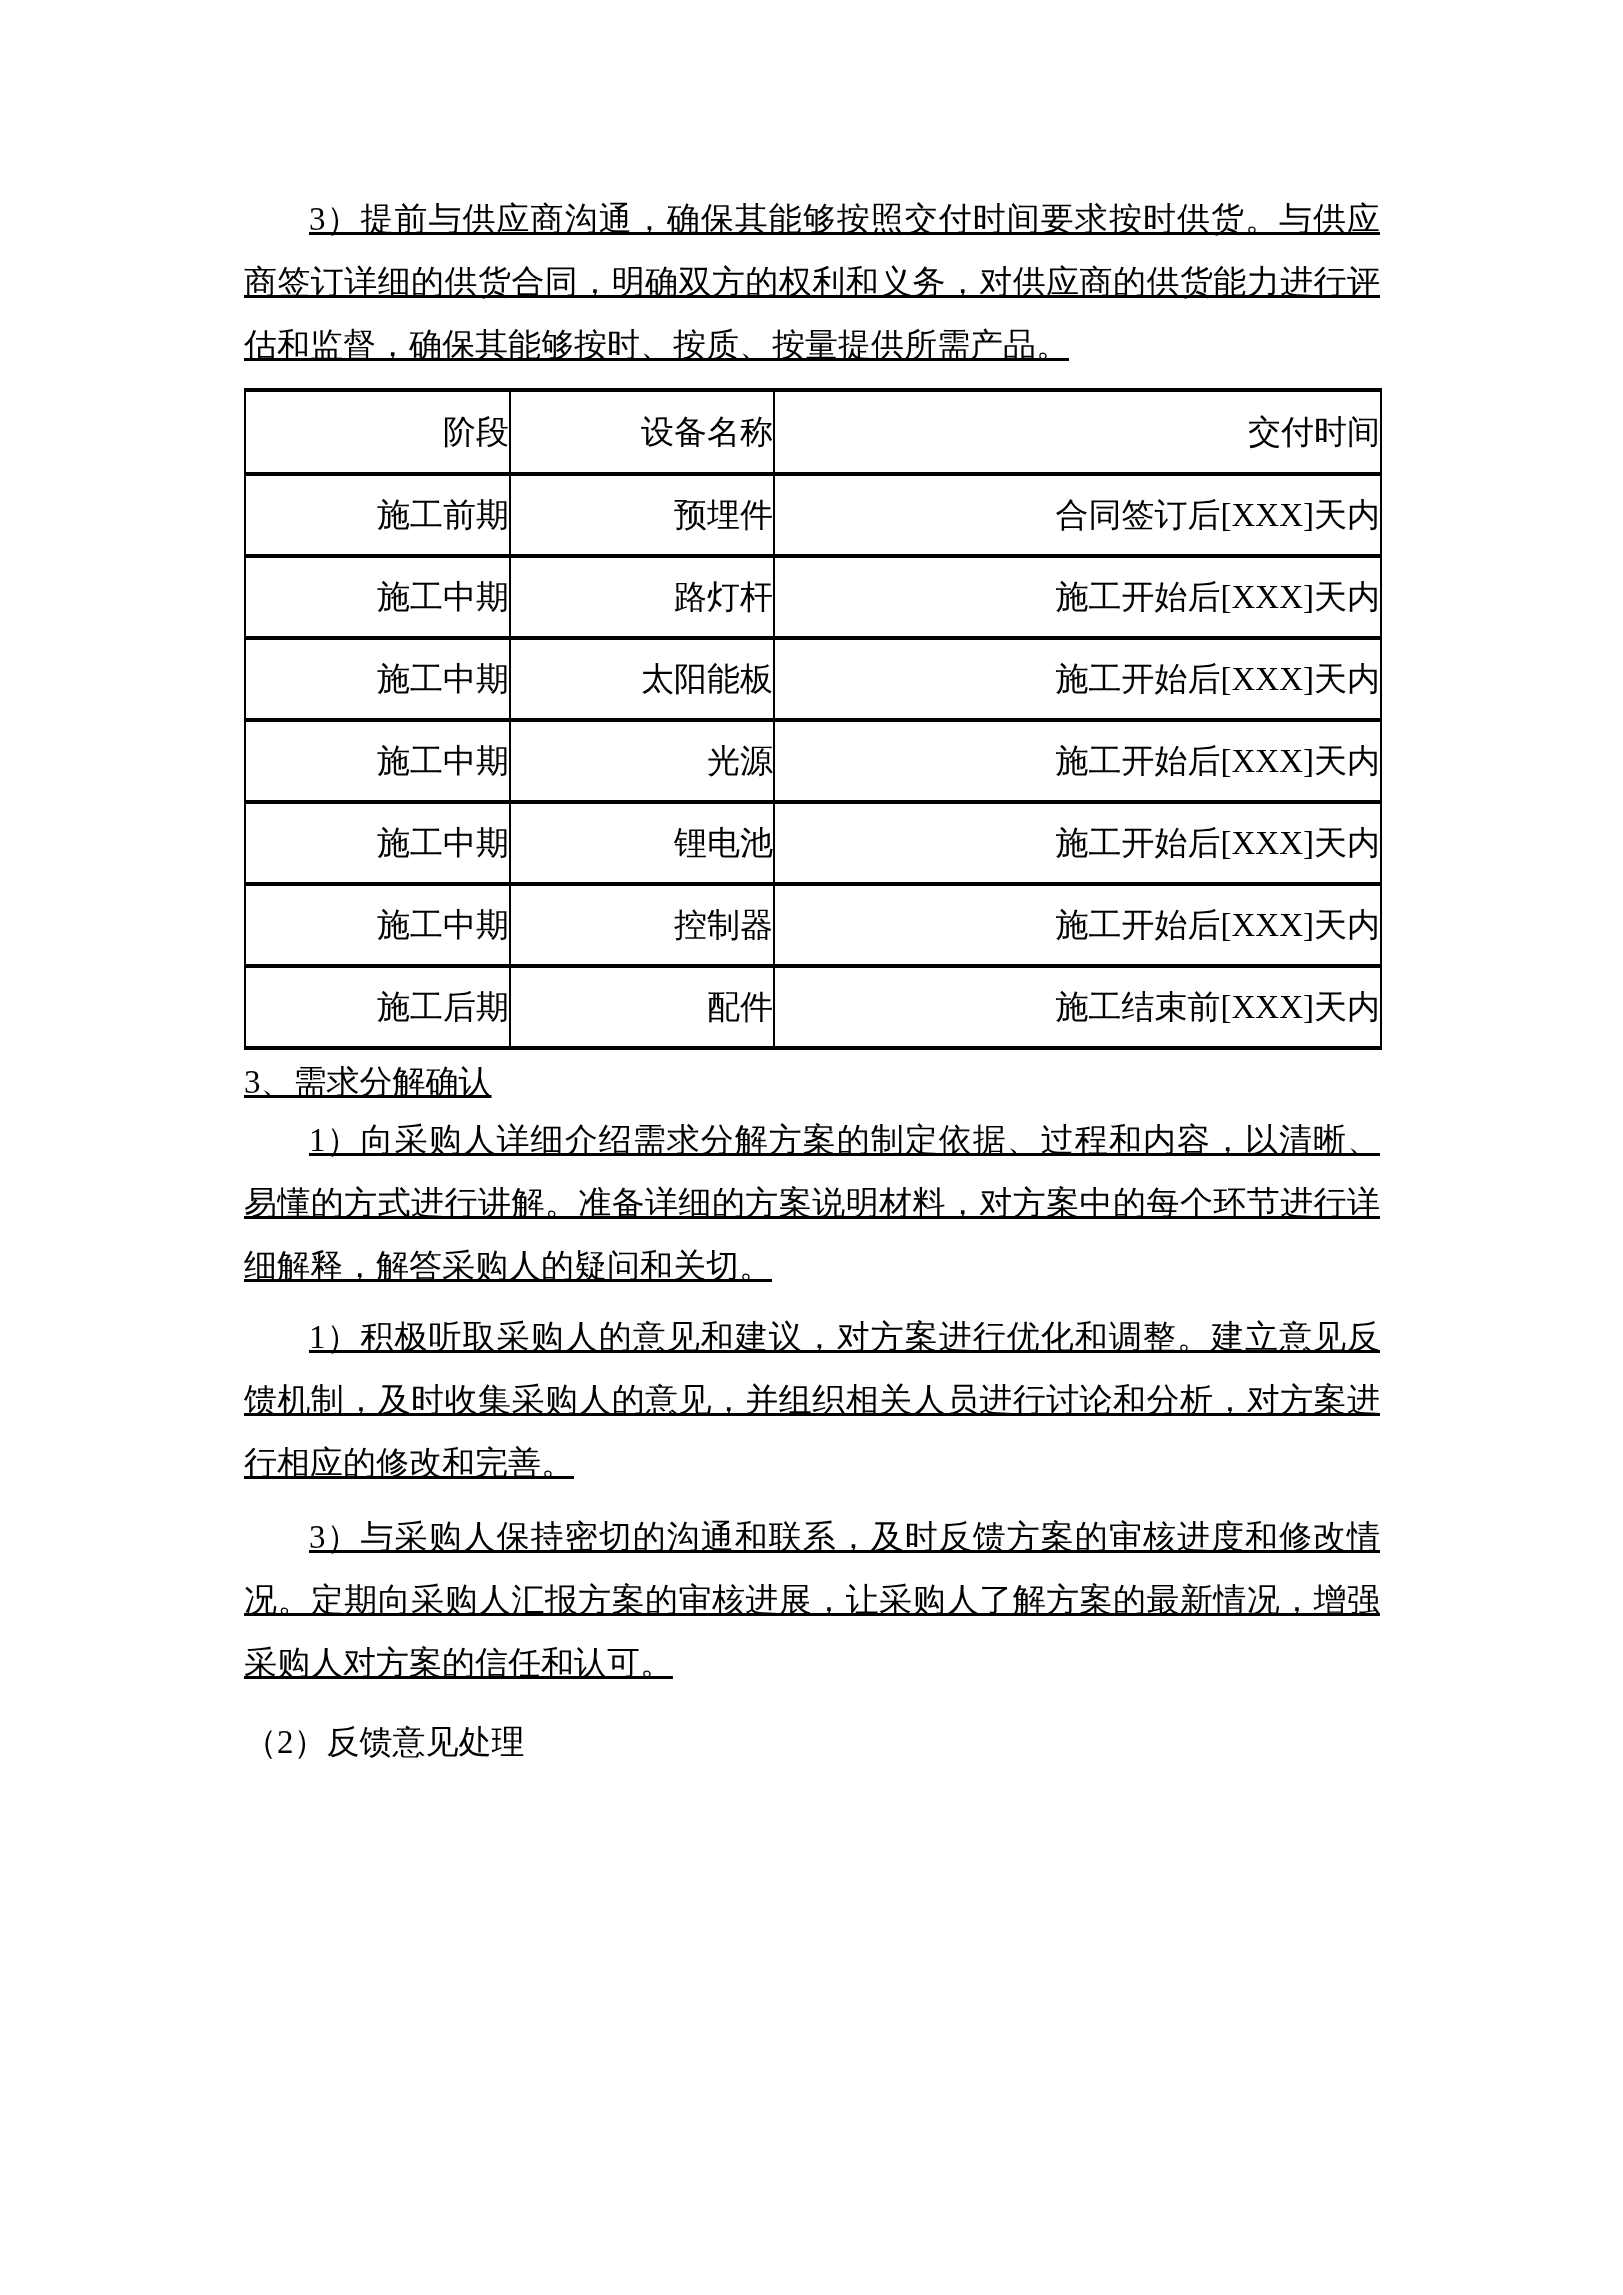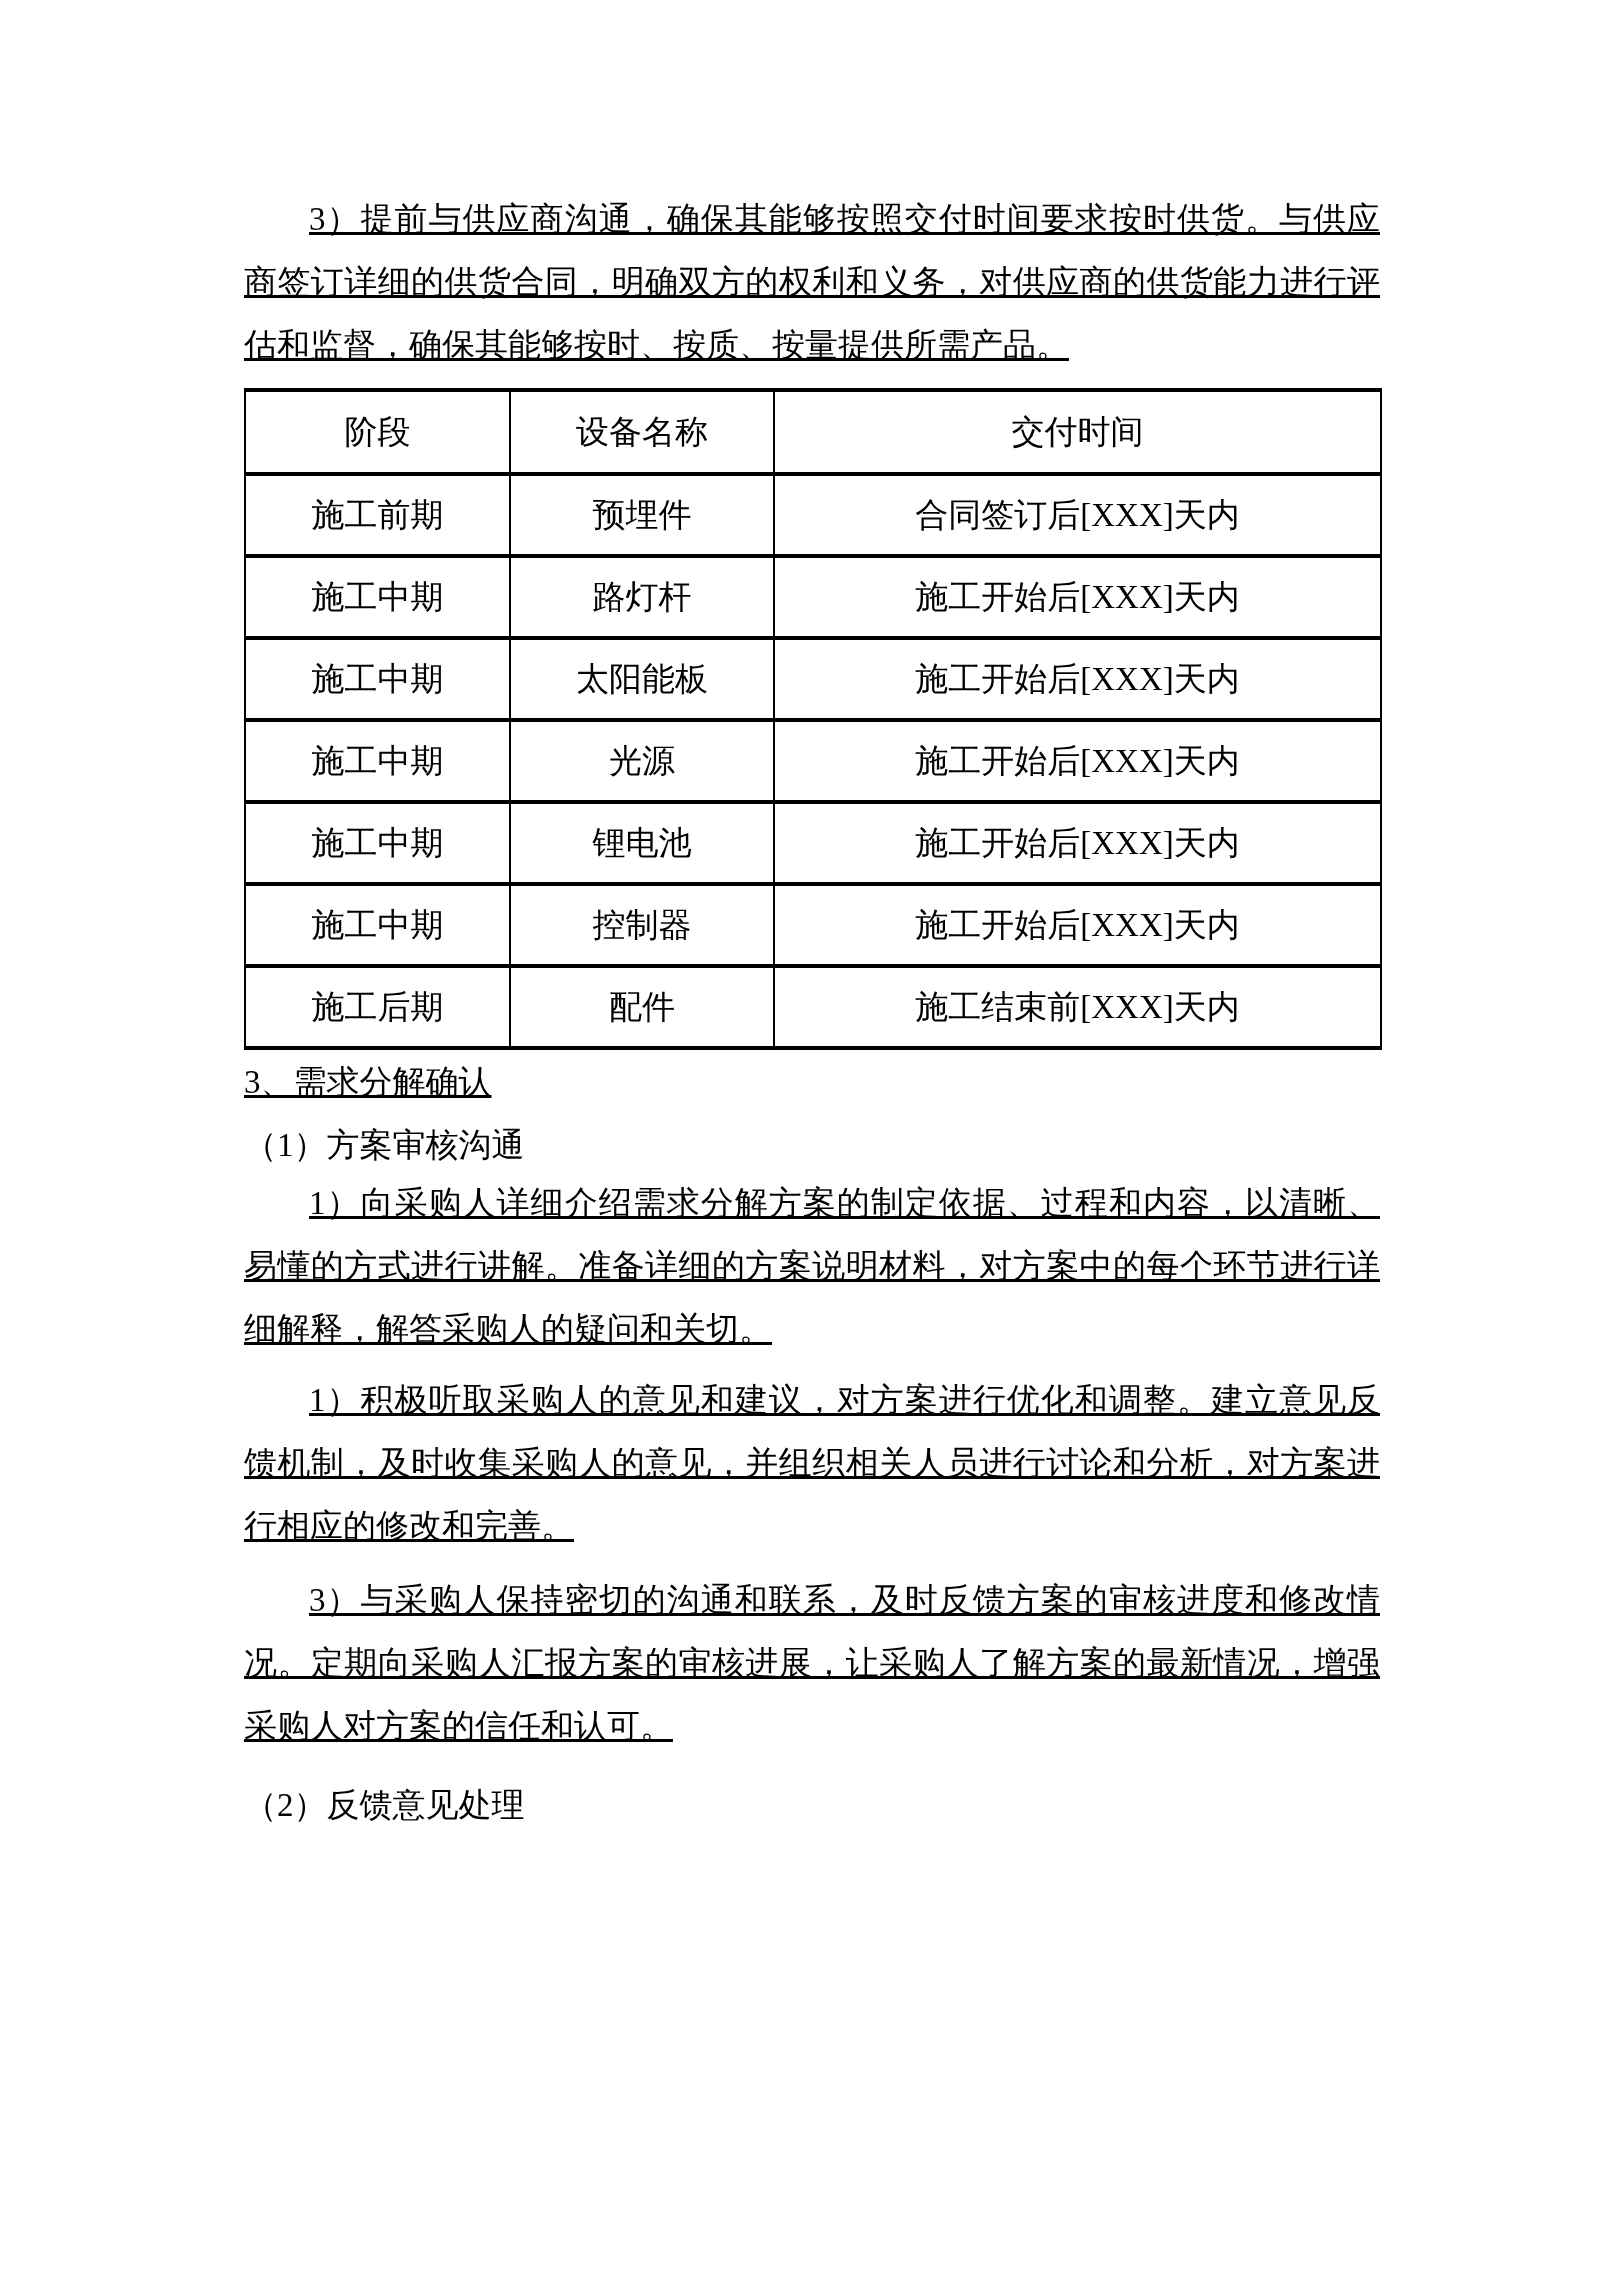--- a/index.html
+++ b/index.html
@@ -26,21 +26,21 @@
   .mt-25{margin-top:16.4px;}
   table.delivery{
     border-collapse:collapse;
     table-layout:fixed;
     width:1136px;
   }
   table.delivery td{
     border:2.6px solid #000000;
     border-top-width:4.6px;
     border-bottom-width:4.6px;
-    text-align:center;
+    text-align:right;
     vertical-align:middle;
     padding:0;
     overflow:hidden;
   }
   table.delivery thead tr{height:84px;}
   table.delivery tbody tr{height:82px;}
   col.c-stage{width:265px;}
   col.c-equip{width:264px;}
   col.c-time{width:607px;}
 </style>
@@ -98,21 +98,20 @@
       <tr>
         <td>施工后期</td>
         <td>配件</td>
         <td>施工结束前[XXX]天内</td>
       </tr>
     </tbody>
   </table>
 
   <h2 class="heading mt-h3">3、需求分解确认</h2>
 
-  <h3 class="heading">（1）方案审核沟通</h3>
 
   <p class="para indent mt-neg">1）向采购人详细介绍需求分解方案的制定依据、过程和内容，以清晰、易懂的方式进行讲解。准备详细的方案说明材料，对方案中的每个环节进行详细解释，解答采购人的疑问和关切。</p>
 
   <p class="para indent mt-12">1）积极听取采购人的意见和建议，对方案进行优化和调整。建立意见反馈机制，及时收集采购人的意见，并组织相关人员进行讨论和分析，对方案进行相应的修改和完善。</p>
 
   <p class="para indent mt-16">3）与采购人保持密切的沟通和联系，及时反馈方案的审核进度和修改情况。定期向采购人汇报方案的审核进展，让采购人了解方案的最新情况，增强采购人对方案的信任和认可。</p>
 
   <h3 class="heading mt-25">（2）反馈意见处理</h3>
 
 

